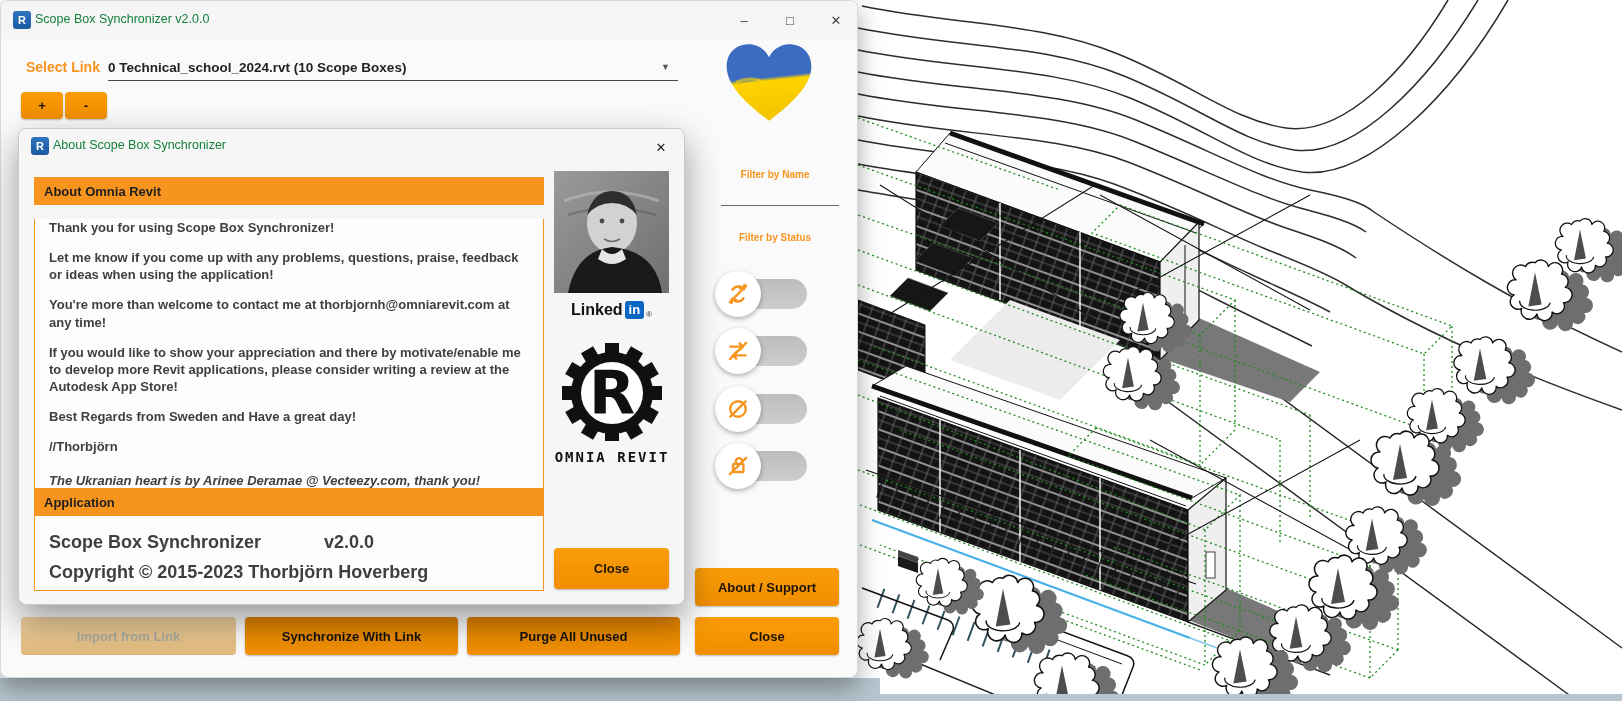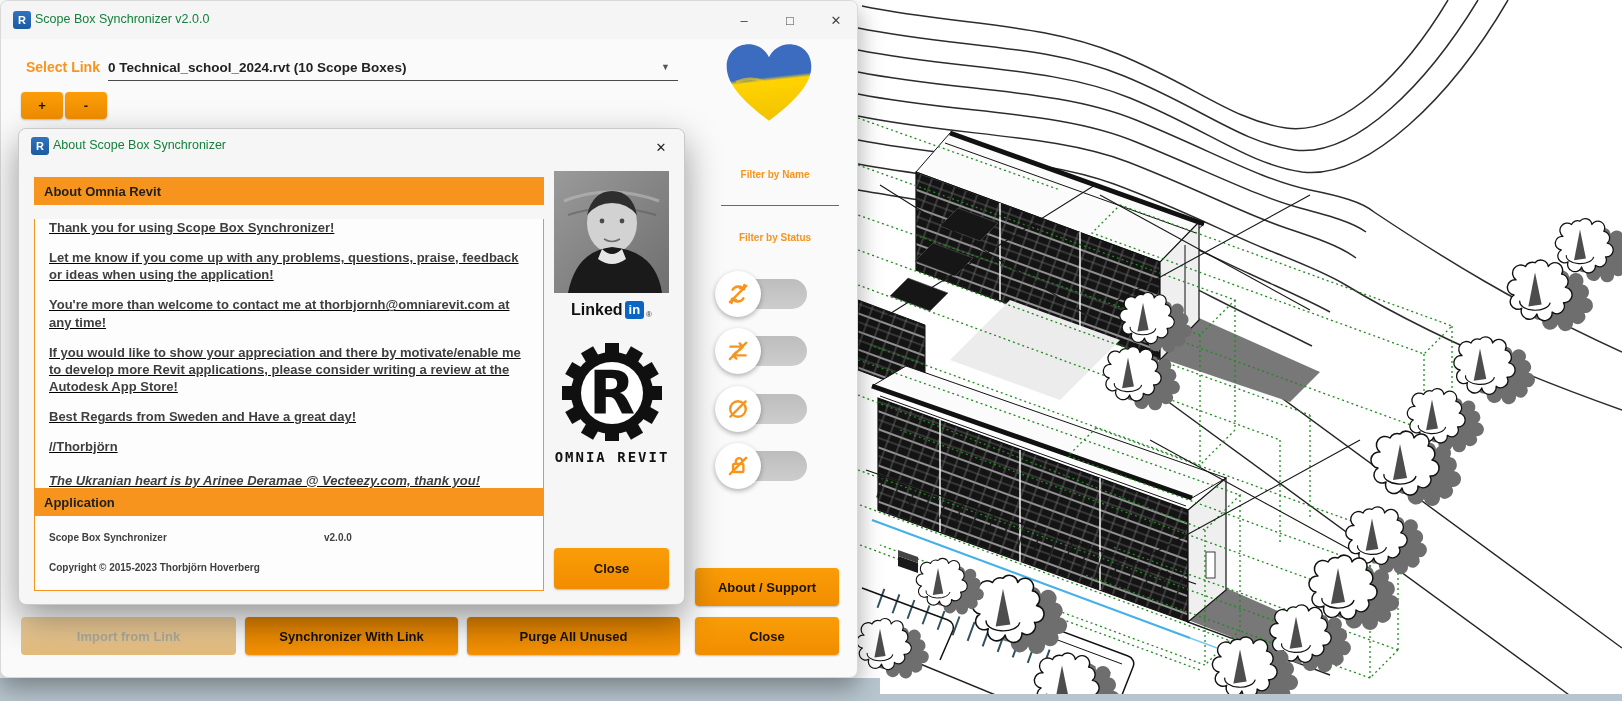--- a/index.html
+++ b/index.html
@@ -42,21 +42,21 @@
   #about-dialog .titlebar{background:#f6f6f6;height:34px;}
   #about-dialog .apptitle{top:9px;}
   .dlg-close{position:absolute;right:10px;top:7px;width:26px;height:22px;display:flex;align-items:center;
     justify-content:center;font-size:13px;color:#222;}
   .groupbox{position:absolute;left:15px;width:510px;}
   .grouphead{height:28px;background:#f7941d;color:#1f1f1f;font-weight:bold;font-size:13px;
     display:flex;align-items:center;padding-left:10px;box-sizing:border-box;}
   .groupbody{background:#fdfdfd;border:1px solid #f7941d;border-top:none;box-sizing:border-box;}
   .groupbody p{margin:0;padding:0 14px;font-size:13px;font-weight:600;color:#3f3f3f;line-height:1.32;}
   .credit{font-style:italic;}
-  .approw{position:absolute;font-size:10px;font-weight:600;color:#3f3f3f;}
+  .approw{position:absolute;font-size:18px;font-weight:600;color:#3f3f3f;}
   
   .photo{position:absolute;left:535px;top:42px;width:115px;height:122px;}
   .linkedin{position:absolute;left:535px;top:172px;width:115px;display:flex;align-items:center;
     justify-content:center;gap:2px;}
   .linkedin .word{font-size:16px;font-weight:bold;color:#111;}
   .linkedin .badge{background:#0a66c2;color:#fff;font-size:13px;font-weight:bold;border-radius:3px;
     padding:1px 4px 2px 4px;}
   .linkedin .reg{font-size:8px;color:#333;align-self:flex-end;}
   .gearwrap{position:absolute;left:543px;top:212px;width:100px;height:100px;}
   .omnia-text{position:absolute;left:530px;top:320px;width:126px;text-align:center;
@@ -265,34 +265,34 @@
         <path d="M10,10 V8 a3,3 0 0 1 6,-0.5"></path>
         <path d="M4.5,19.5 L19.5,4.5"></path>
       </svg>
     </div>
   </div>
 
   <div class="btn abs" style="left:694px;top:567px;width:144px;height:38px;">About / Support</div>
   <div class="btn abs" style="left:694px;top:616px;width:144px;height:38px;">Close</div>
 
   <div class="btn disabled abs" style="left:20px;top:616px;width:215px;height:38px;">Import from Link</div>
-  <div class="btn dark abs" style="left:244px;top:616px;width:213px;height:38px;">Synchronizer With Link</div>
+  <div class="btn dark abs" style="left:244px;top:616px;width:213px;height:38px;">Synchronize With Link</div>
   <div class="btn dark abs" style="left:466px;top:616px;width:213px;height:38px;">Purge All Unused</div>
 </div>
 
 <div id="about-dialog">
   <div class="titlebar">
     <div class="revit-ico" style="top:8px;">R</div>
     <span class="apptitle">About Scope Box Synchronizer</span>
     <div class="dlg-close">✕</div>
   </div>
 
   <div class="groupbox" style="top:48px;">
     <div class="grouphead">About Omnia Revit</div>
-    <div class="groupbody" style="height:274px;position:relative;text-decoration:underline;">
+    <div class="groupbody" style="height:274px;position:relative;">
       <p style="margin-top:14px;">Thank you for using Scope Box Synchronizer!</p>
       <p style="margin-top:13px;">Let me know if you come up with any problems, questions, praise, feedback or ideas when using the application!</p>
       <p style="margin-top:13px;">You're more than welcome to contact me at thorbjornh@omniarevit.com at any time!</p>
       <p style="margin-top:13px;">If you would like to show your appreciation and there by motivate/enable me to develop more Revit applications, please consider writing a review at the Autodesk App Store!</p>
       <p style="margin-top:13px;">Best Regards from Sweden and Have a great day!</p>
       <p style="margin-top:13px;">//Thorbjörn</p>
       <p class="credit" style="margin-top:16px;">The Ukranian heart is by Arinee Deramae @ Vecteezy.com, thank you!</p>
     </div>
   </div>
 

